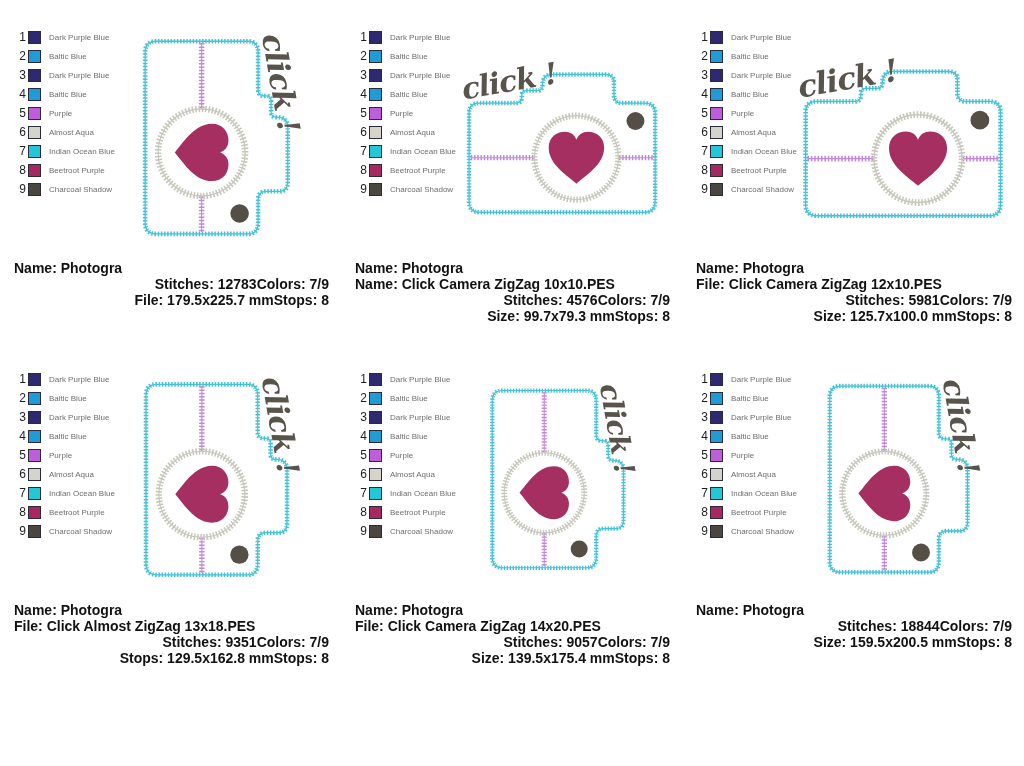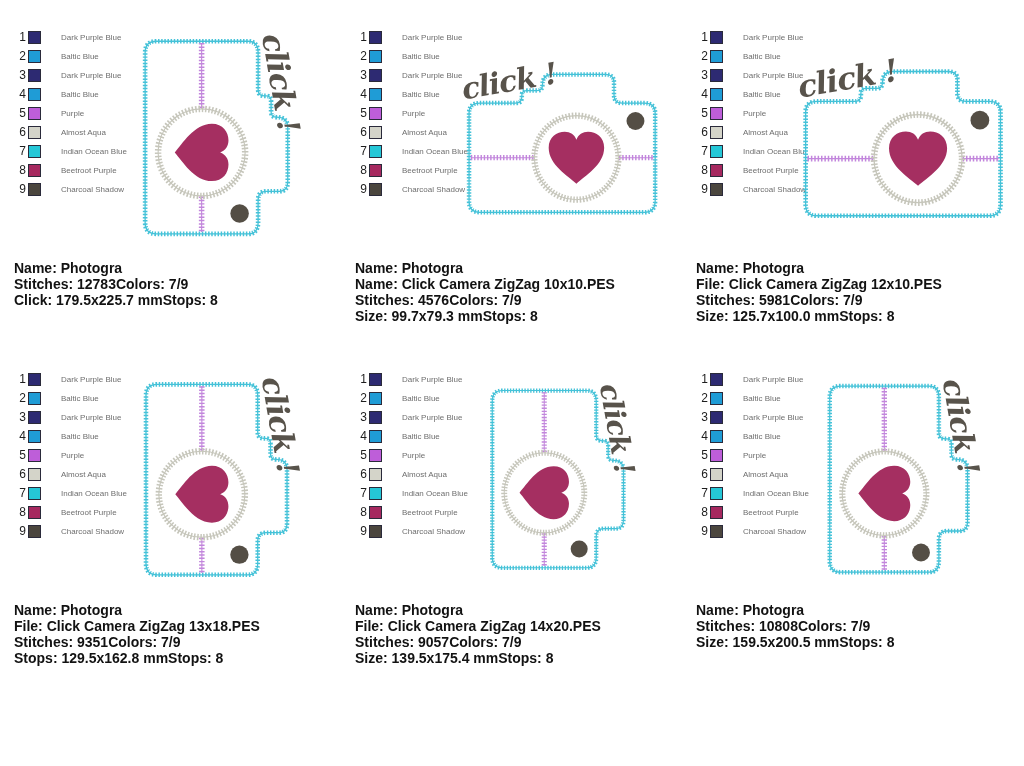--- a/index.html
+++ b/index.html
@@ -5,25 +5,25 @@
   html,body{margin:0;padding:0;background:#ffffff;}
   body{font-family:"Liberation Sans",sans-serif;}
   .sheet{width:1024px;height:766px;background:#ffffff;overflow:hidden;position:relative;}
   .grid{display:grid;grid-template-columns:341px 341px 342px;padding-top:18px;}
   .cell{height:342px;display:flex;flex-direction:column;box-sizing:border-box;}
   .preview{height:240px;display:flex;}
   .legend{width:102px;flex:none;padding:10px 0 0 14px;box-sizing:border-box;}
   .lg-row{display:flex;align-items:center;height:19px;}
   .lg-num{width:12px;text-align:right;font-size:12px;color:#1d1d1d;flex:none;line-height:13px;}
   .lg-sw{width:13px;height:13px;border:1px solid #2a2a3a;margin-left:2px;flex:none;box-sizing:border-box;}
-  .lg-label{font-size:8px;color:#6e6e6e;margin-left:20px;white-space:nowrap;}
+  .lg-label{font-size:8px;color:#6e6e6e;margin-left:8px;white-space:nowrap;}
   .camera-box{flex:1;display:flex;align-items:center;justify-content:center;}
   .info{margin:2px 12px 0 14px;font-size:14px;font-weight:bold;color:#121212;line-height:16px;}
   .ln{white-space:pre-wrap;}
-  .split{display:flex;justify-content:flex-start;}
+  .split{display:flex;justify-content:flex-end;}
   svg{display:block;}
   .defs-holder{position:absolute;width:0;height:0;overflow:hidden;}
   .click-script{font-family:"DejaVu Serif",serif;font-style:italic;font-weight:bold;letter-spacing:-1px;}
 </style>
 </head>
 <body>
 
 <svg class="defs-holder" aria-hidden="true">
   <defs>
     <g id="camera-art">
@@ -106,21 +106,21 @@
           </svg>
         </div>
       </div>
       <div class="info">
         <div class="ln">Name: Photogra</div>
         <div class="ln split">
           <span>Stitches: 12783</span>
           <span>Colors: 7/9</span>
         </div>
         <div class="ln split">
-          <span>Click: 179.5x225.7 mm</span>
+          <span>File: 179.5x225.7 mm</span>
           <span>Stops: 8</span>
         </div>
       </div>
     </div>
 
     <div class="cell">
       <div class="preview">
         <div class="legend">
             <div class="lg-row">
               <span class="lg-num">1</span>
@@ -309,21 +309,21 @@
         <div class="camera-box">
           <svg viewBox="0 0 190 230" width="174" height="211">
             <g transform="translate(190 0) rotate(90)">
                 <use href="#camera-art"></use>
               </g>
           </svg>
         </div>
       </div>
       <div class="info">
         <div class="ln">Name: Photogra</div>
-        <div class="ln">File: Click Camera ZigZag 13x18.PES</div>
+        <div class="ln">File: Click Almost ZigZag 13x18.PES</div>
         <div class="ln split">
           <span>Stitches: 9351</span>
           <span>Colors: 7/9</span>
         </div>
         <div class="ln split">
           <span>Stops: 129.5x162.8 mm</span>
           <span>Stops: 8</span>
         </div>
       </div>
     </div>
@@ -452,21 +452,21 @@
           <svg viewBox="0 0 190 230" width="170" height="206">
             <g transform="translate(190 0) rotate(90)">
                 <use href="#camera-art"></use>
               </g>
           </svg>
         </div>
       </div>
       <div class="info">
         <div class="ln">Name: Photogra</div>
         <div class="ln split">
-          <span>Stitches: 10808</span>
+          <span>Stitches: 18844</span>
           <span>Colors: 7/9</span>
         </div>
         <div class="ln split">
           <span>Size: 159.5x200.5 mm</span>
           <span>Stops: 8</span>
         </div>
       </div>
     </div>
 
   </div>

